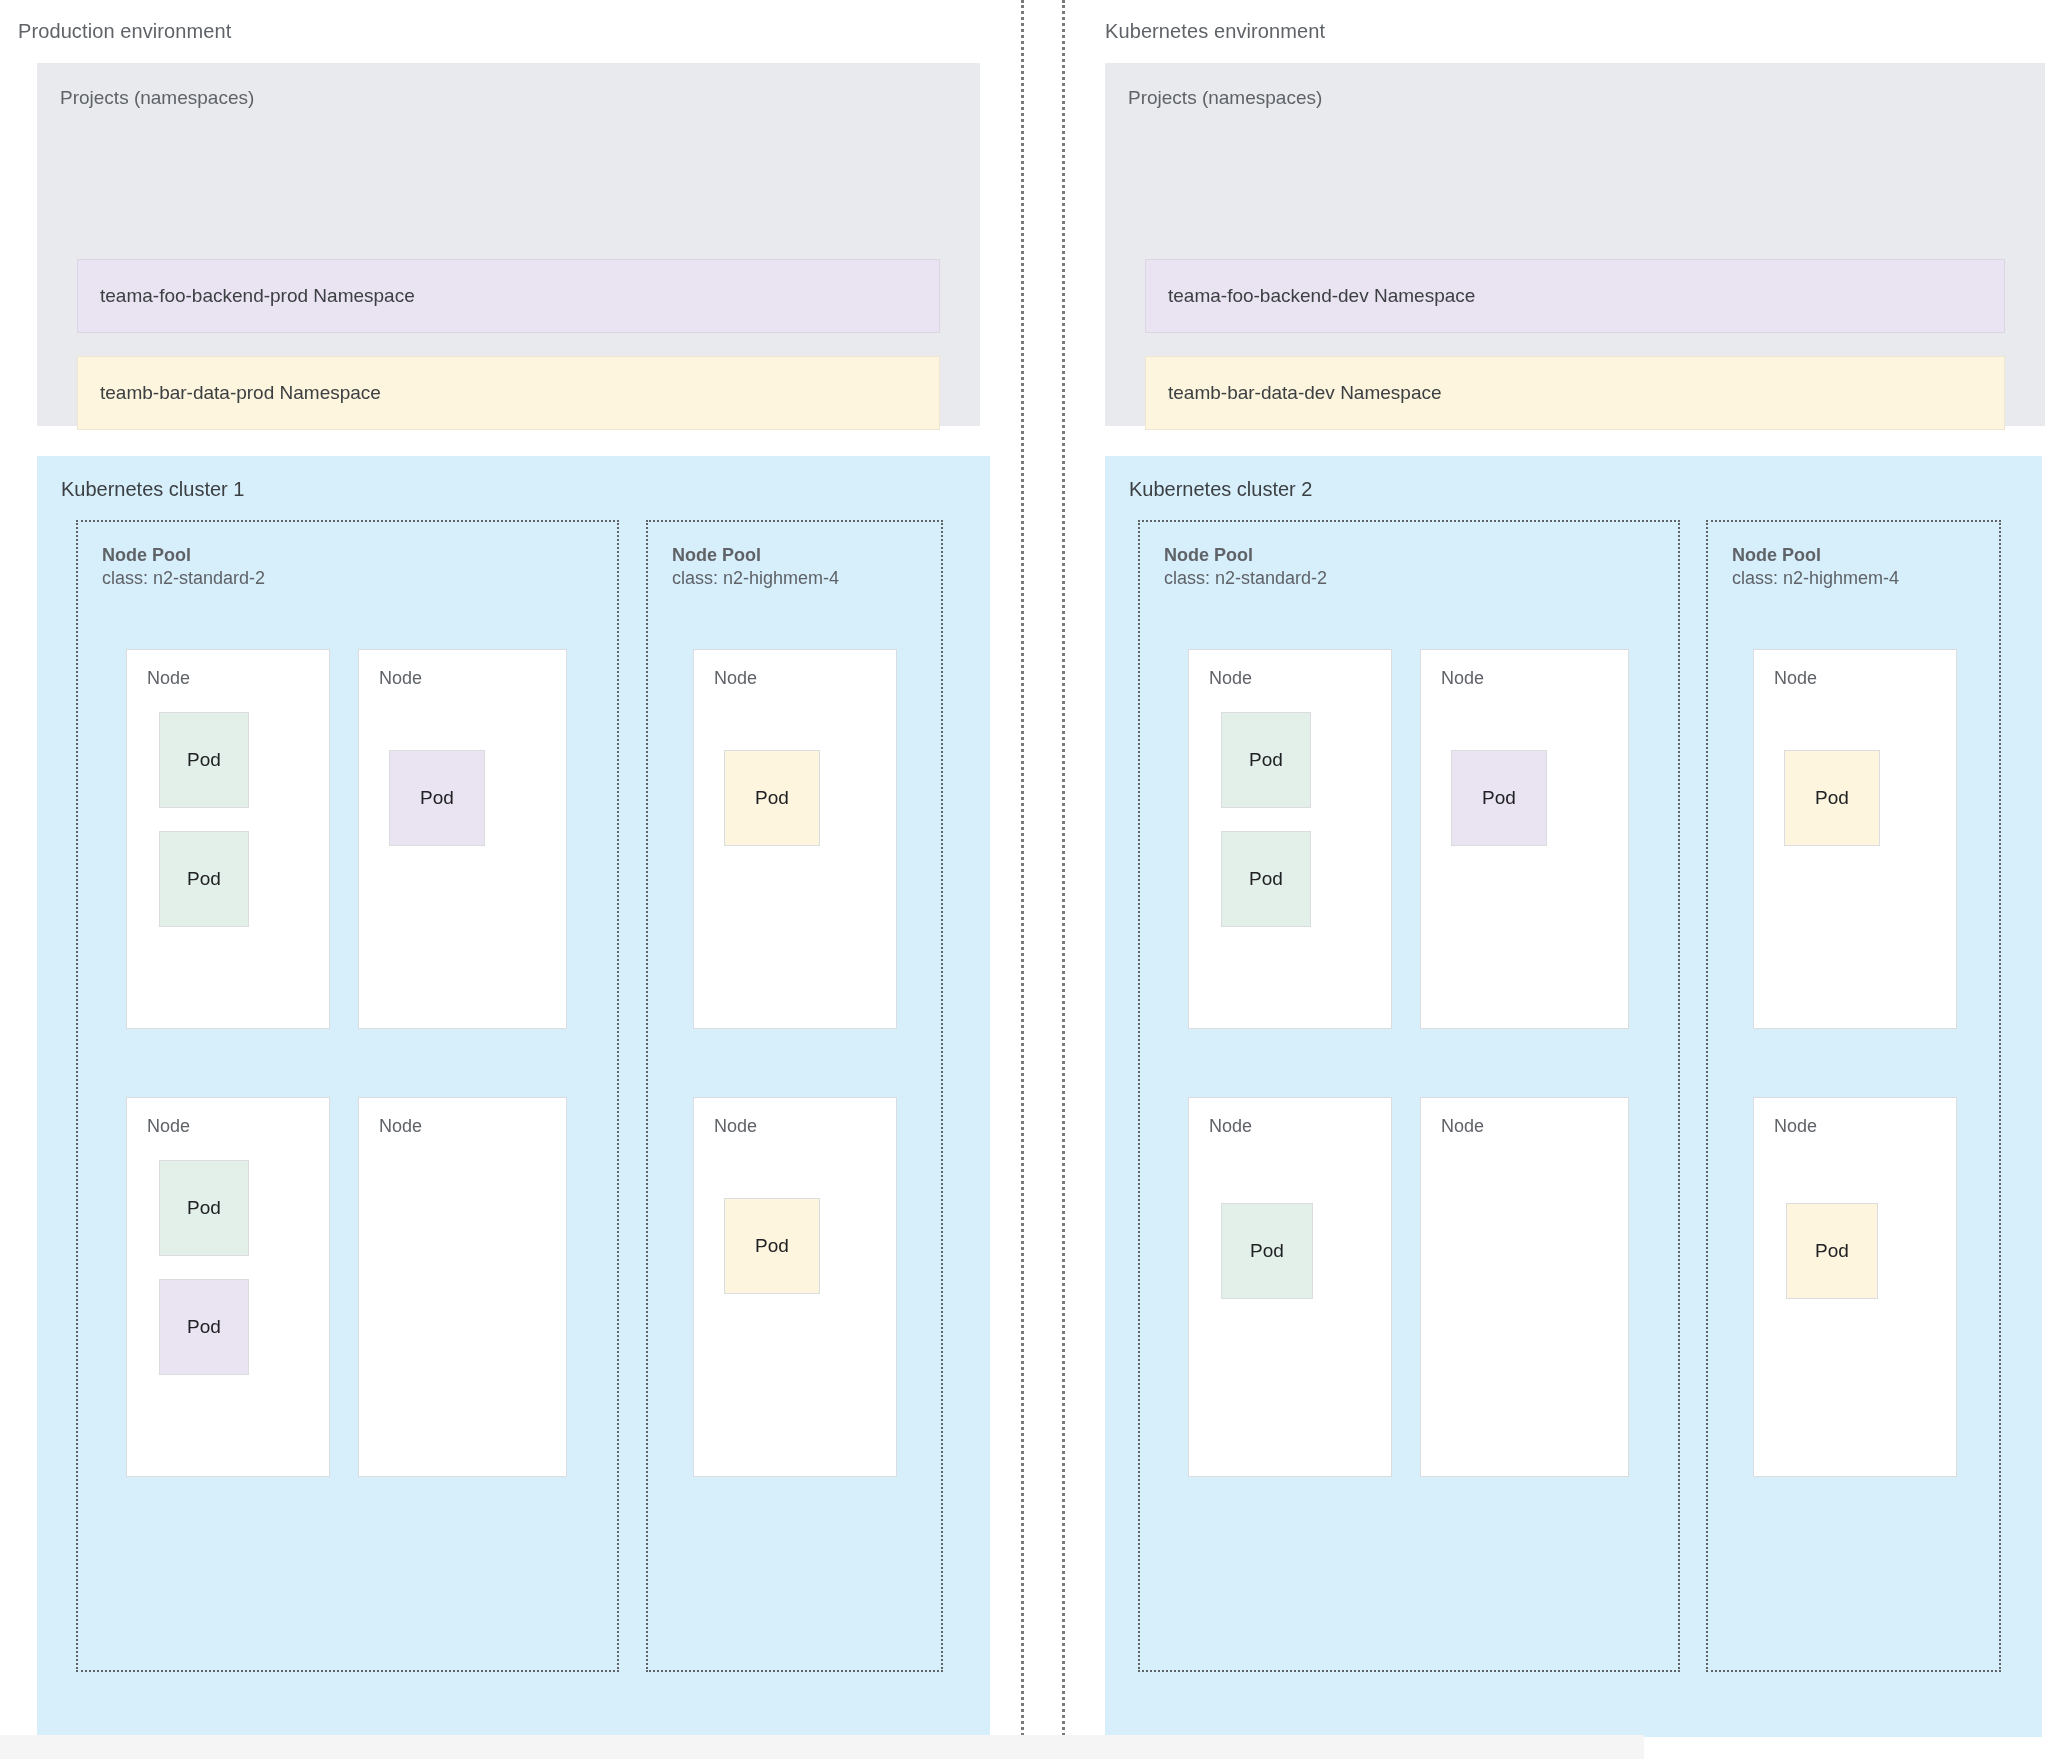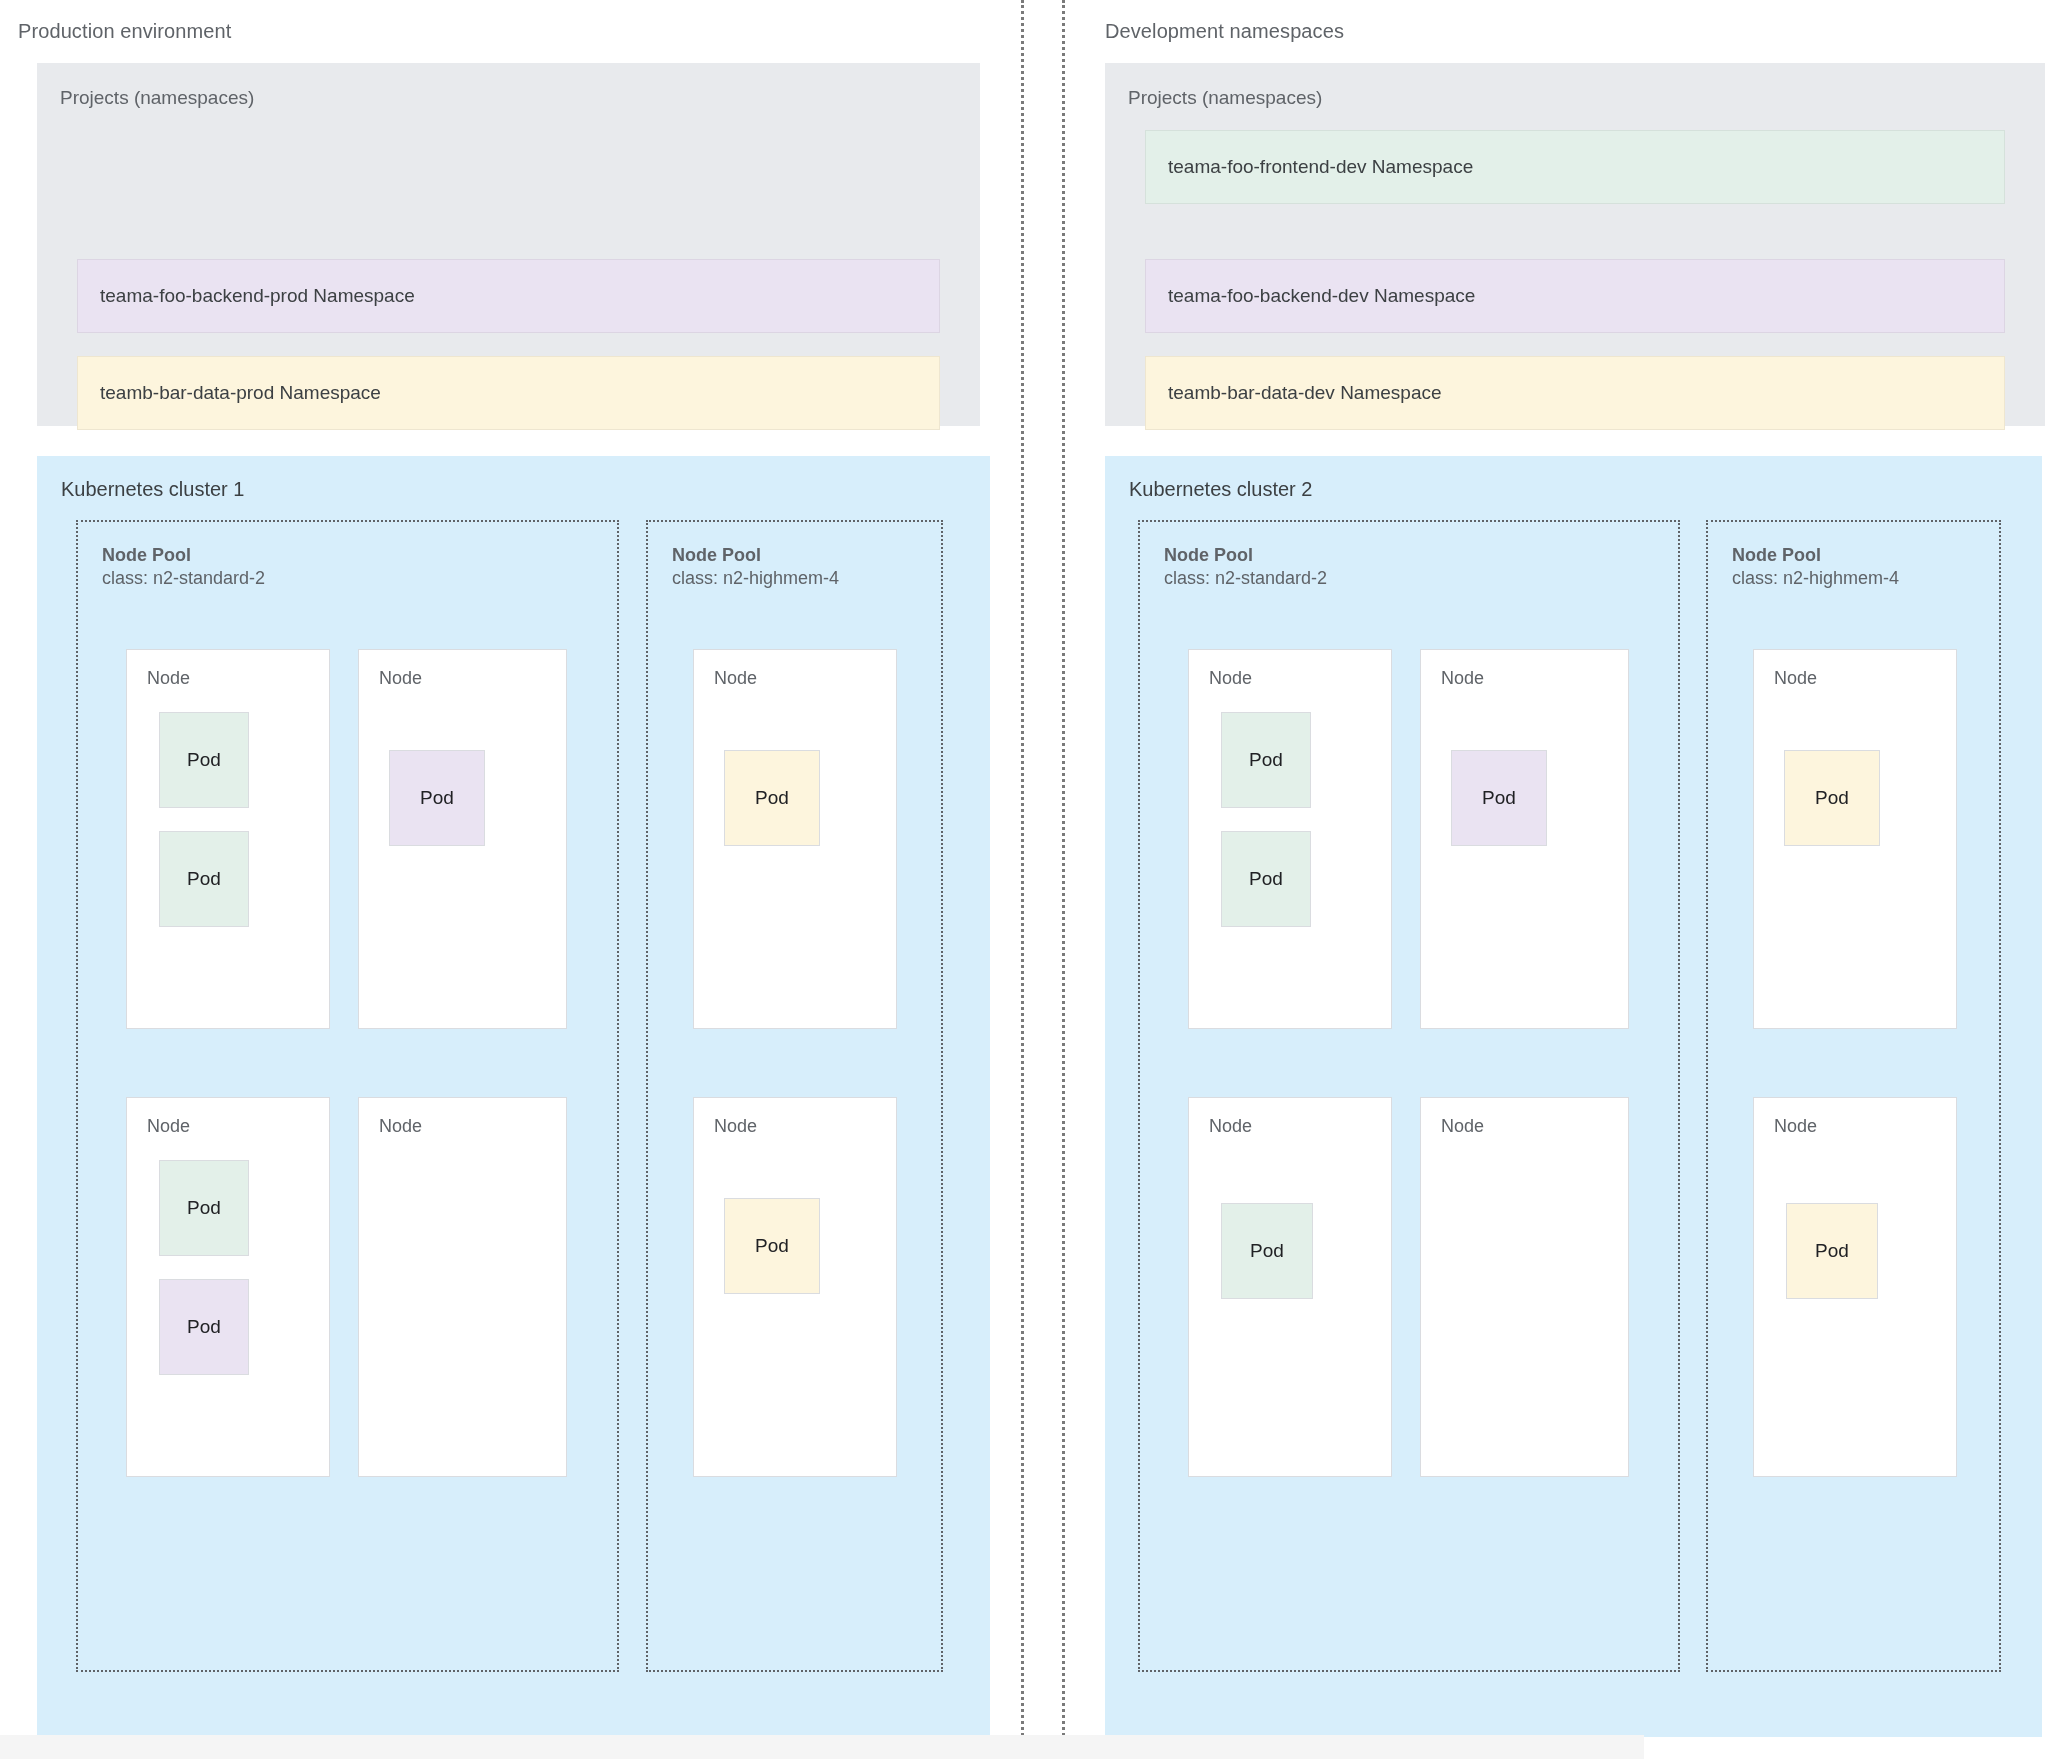--- a/index.html
+++ b/index.html
@@ -209,28 +209,25 @@
           <div class="pod yellow mid">Pod</div>
         </div>
       </div>
     </div>
   </div>
 
   <div class="divider d1"></div>
   <div class="divider d2"></div>
 
   <div class="env right">
-    <div class="env-title">Development namespaces</div>
+    <div class="env-title">Kubernetes environment</div>
 
     <div class="projects">
       <div class="projects-title">Projects (namespaces)</div>
 
-      <div class="ns n0 green">
-        <span class="ns-label">teama-foo-frontend-dev Namespace</span>
-      </div>
       <div class="ns n1 purple">
         <span class="ns-label">teama-foo-backend-dev Namespace</span>
       </div>
       <div class="ns n2 yellow">
         <span class="ns-label">teamb-bar-data-dev Namespace</span>
       </div>
     </div>
 
     <div class="cluster">
       <div class="cluster-title">Kubernetes cluster 2</div>

